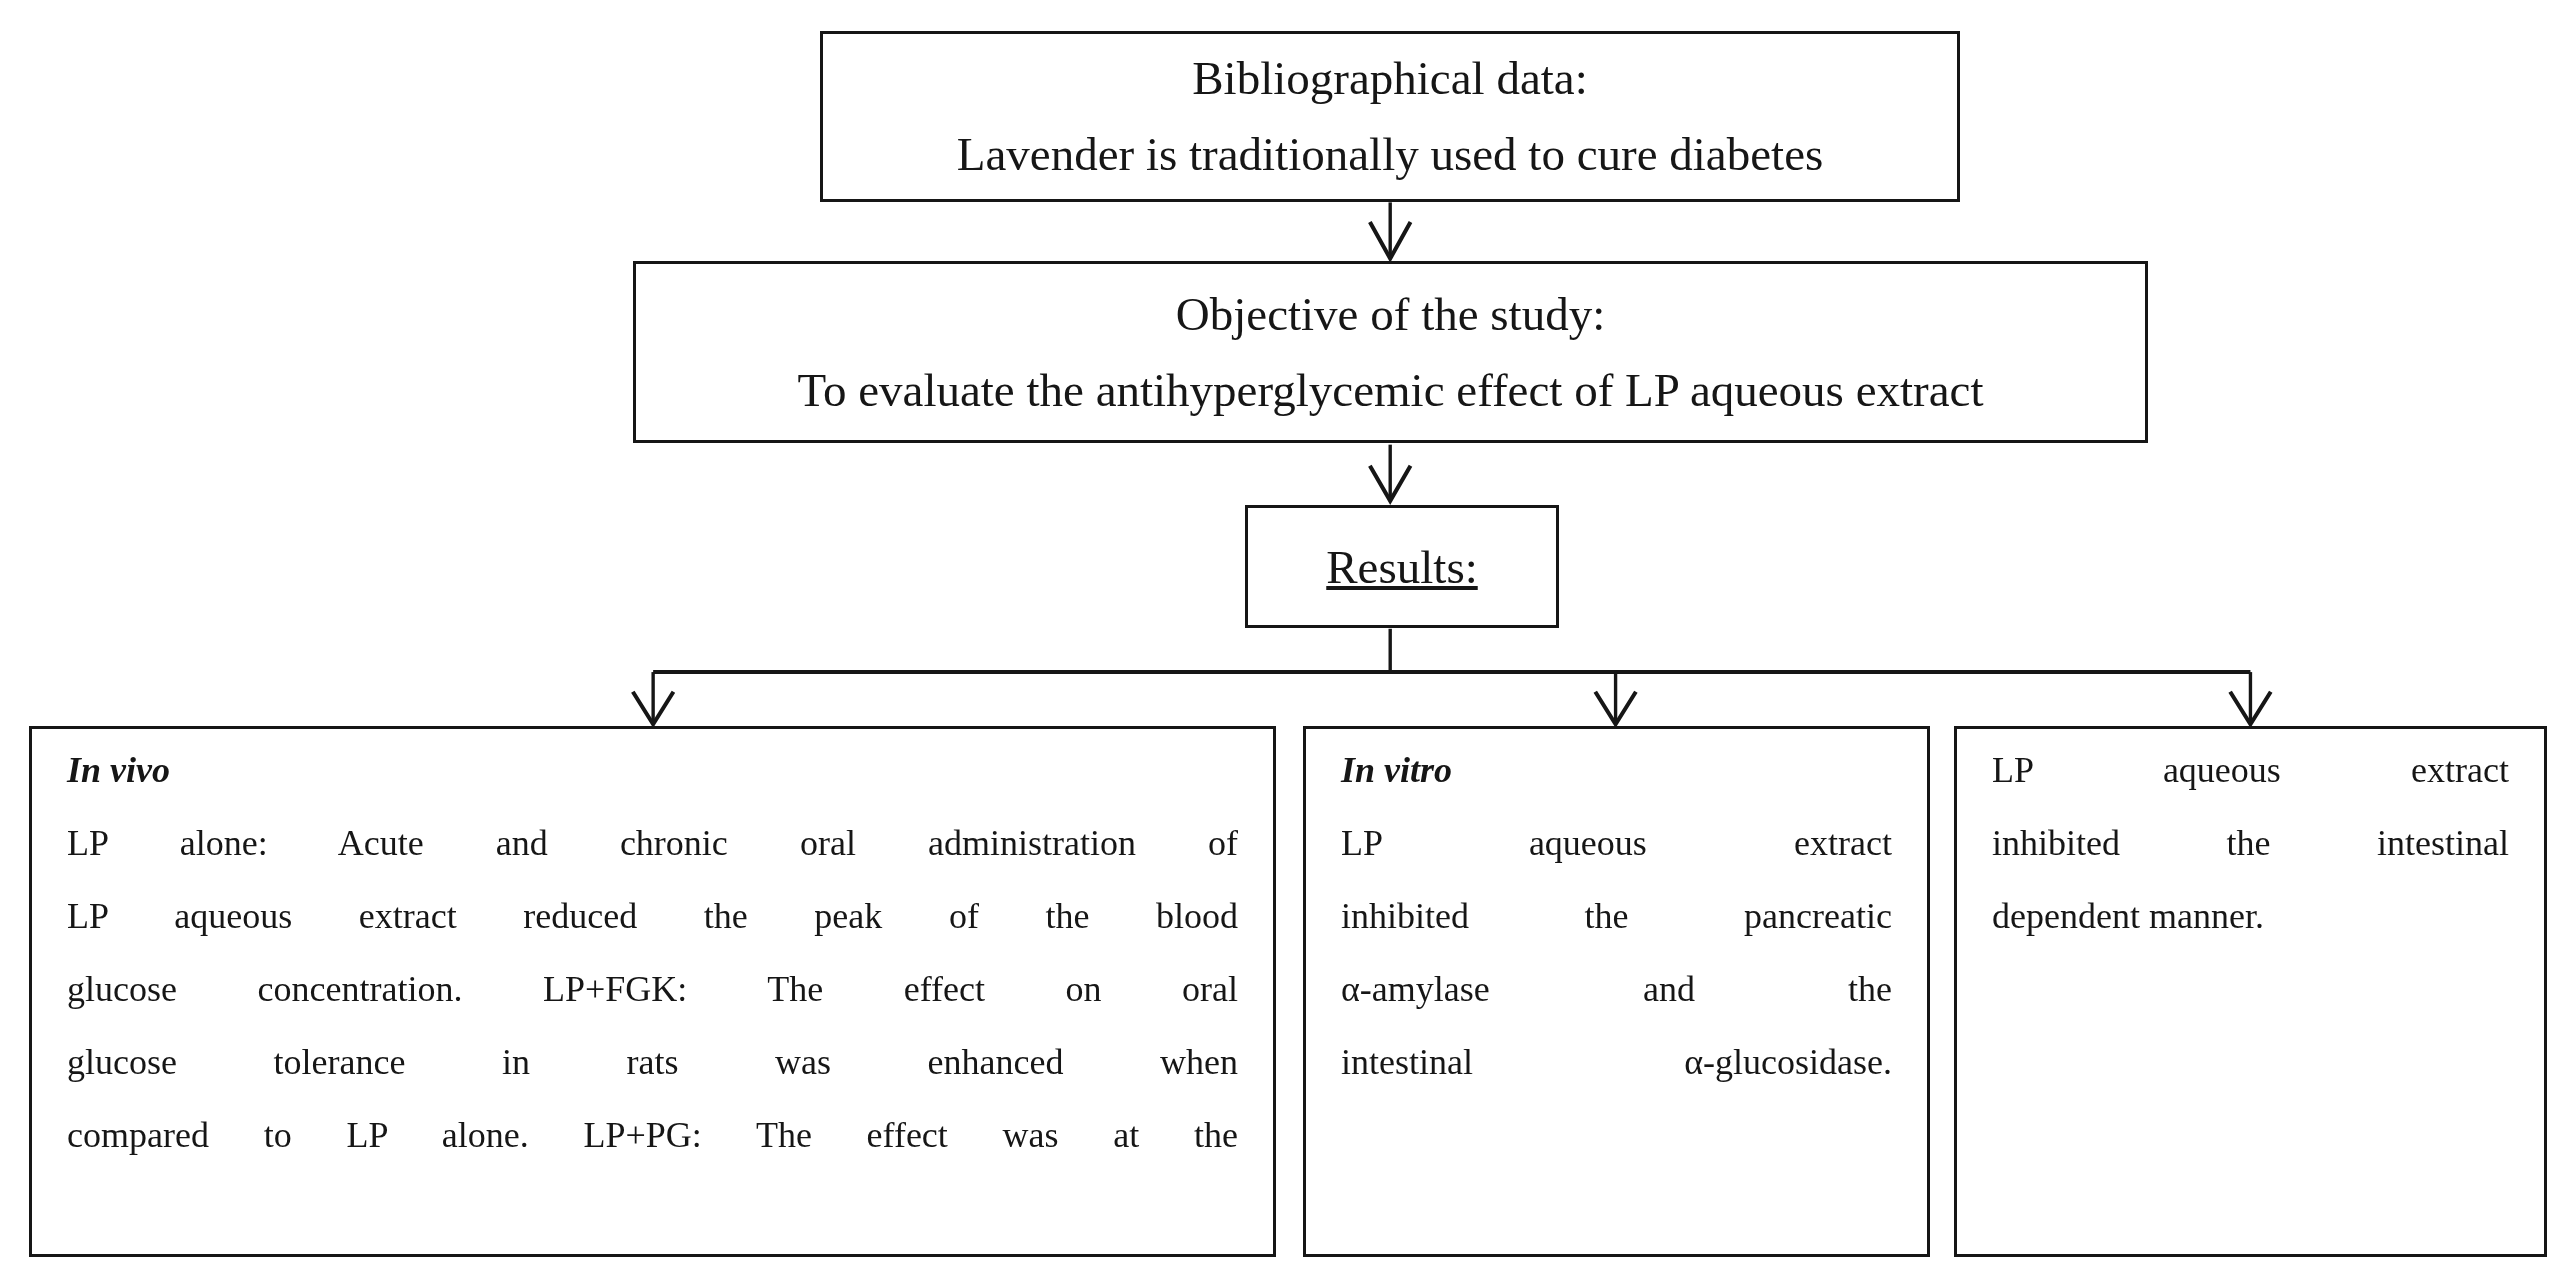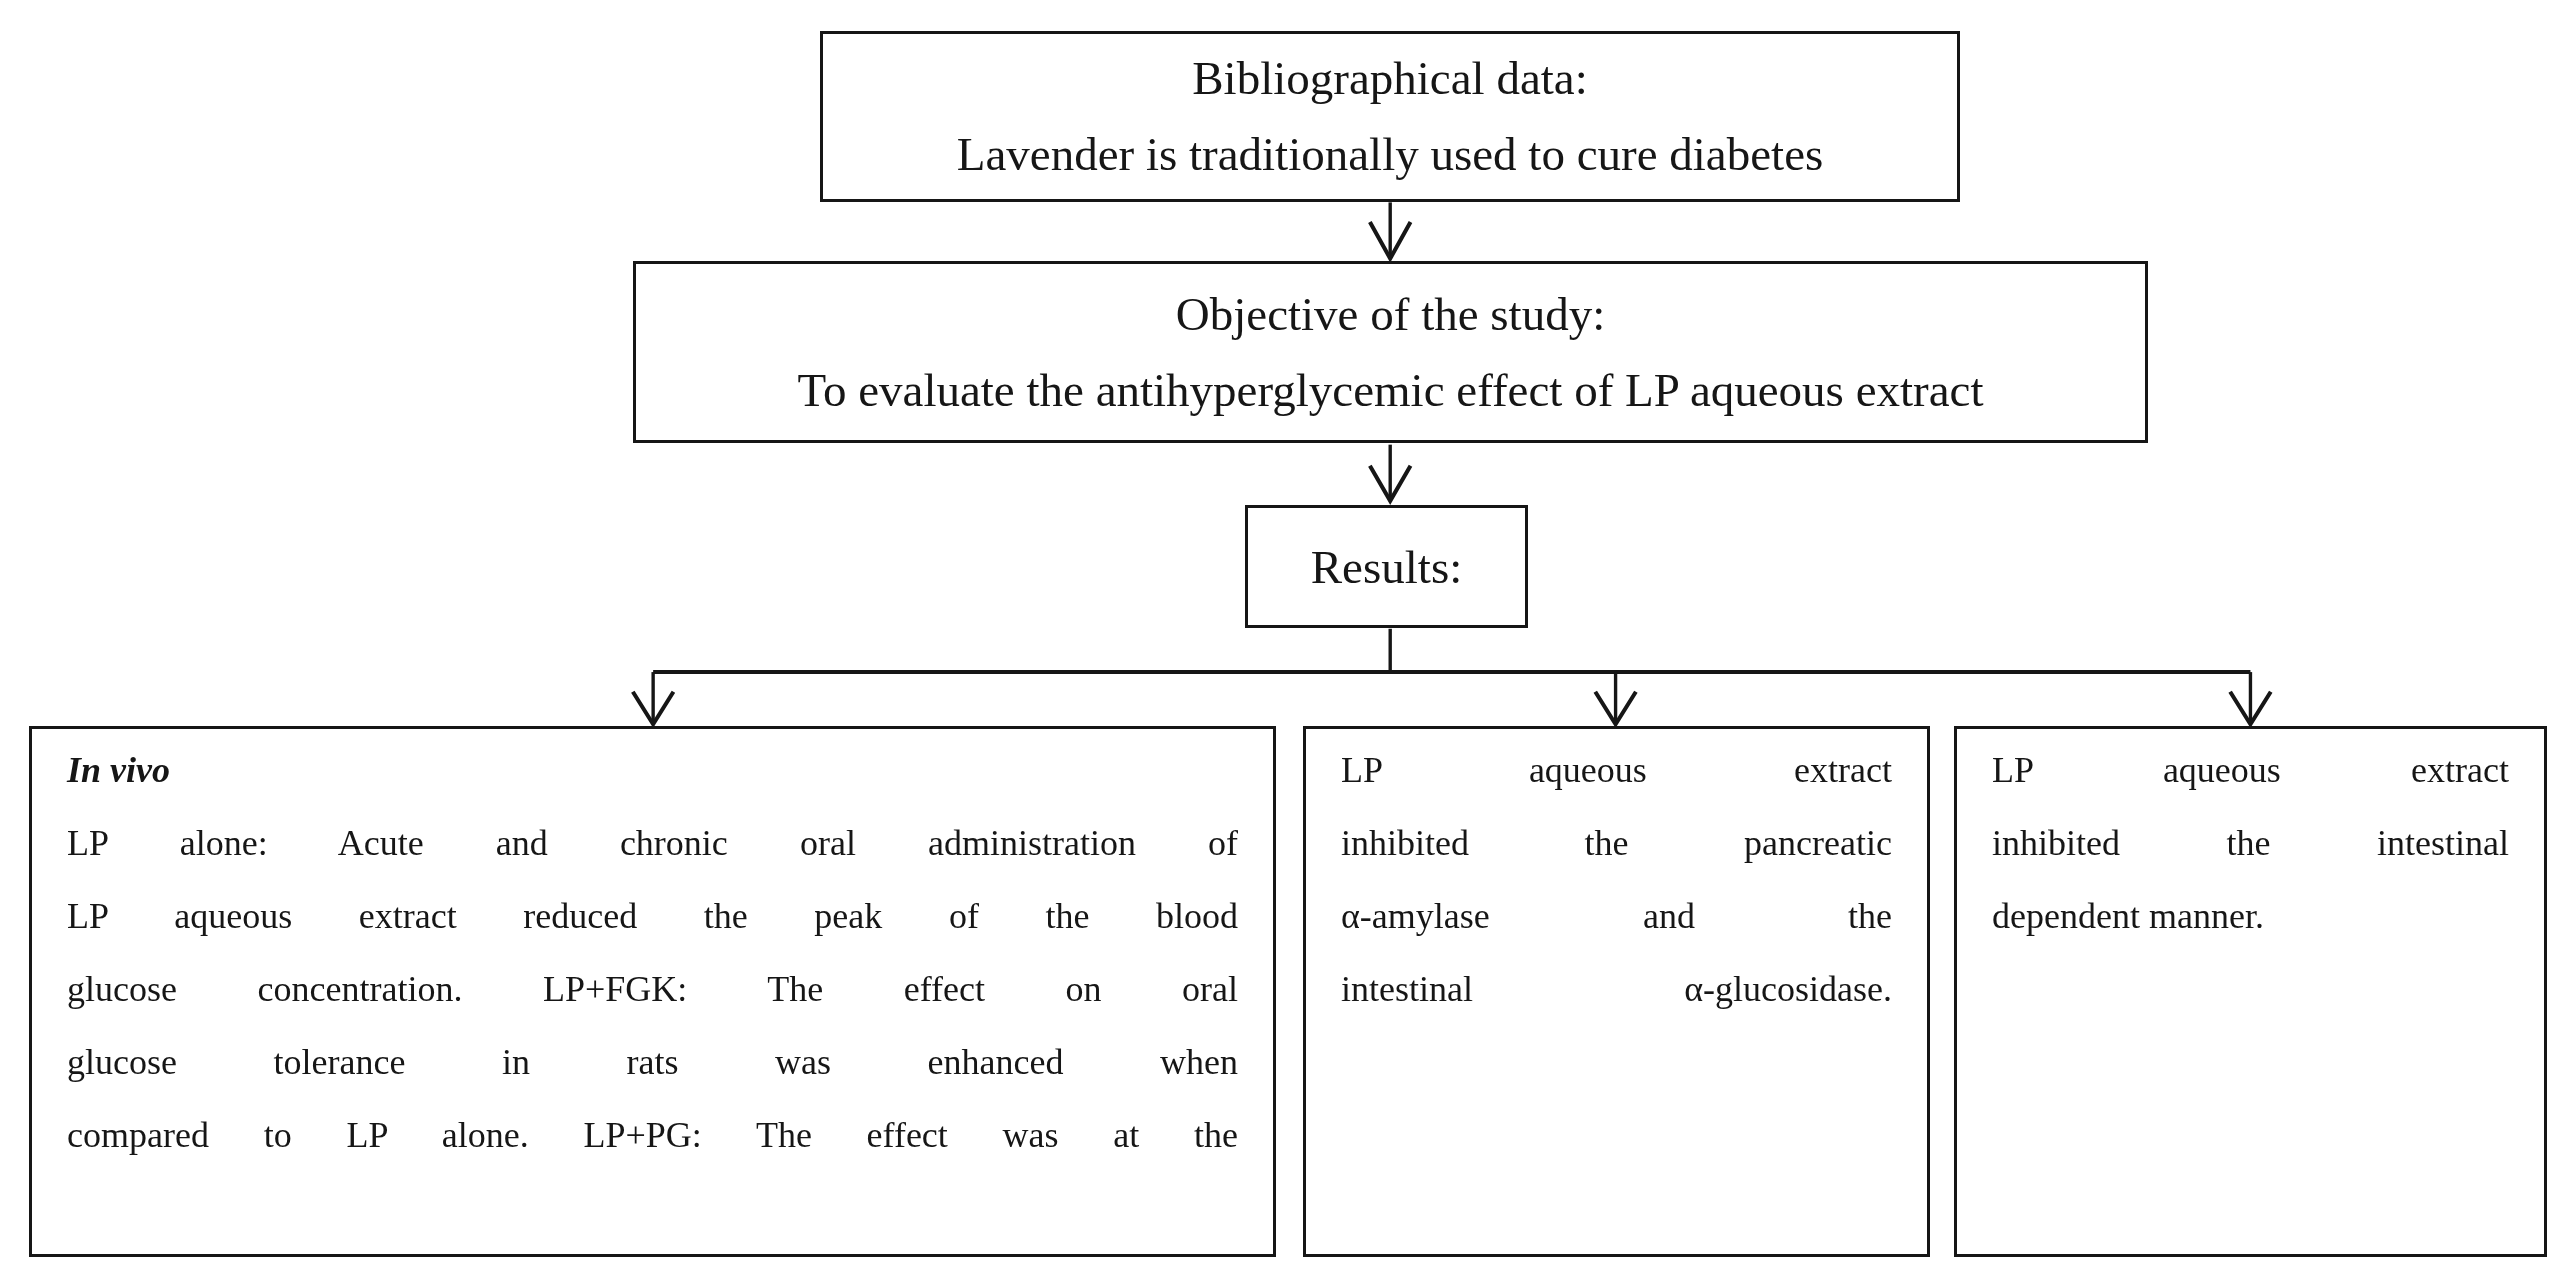--- a/index.html
+++ b/index.html
@@ -13,21 +13,21 @@
   }
   .connectors { position:absolute; left:0; top:0; width:2576px; height:1288px; pointer-events:none; }
   .connectors path { stroke:var(--ink); fill:none; }
   .fbox { position:absolute; border:3.4px solid var(--ink); background:var(--bg); }
   .centered {
     display:flex; flex-direction:column; align-items:center; justify-content:center;
     text-align:center; font-size:47px; line-height:76px;
   }
   #box-biblio    { left:820px; top:30.5px;  width:1140px; height:171px; }
   #box-objective { left:633px;  top:261px; width:1515px; height:182px; }
-  #box-results   { left:1245px; top:505px; width:283px;  height:123px; font-size:47px; }
+  #box-results   { left:1245px; top:505px; width:314px;  height:123px; font-size:47px;text-decoration:underline; }
   .detail { font-size:36px; line-height:73px; padding:5.4px 35px; }
   #box-invivo  { left:29px;   top:726px; width:1247px; height:531px; }
   #box-invitro { left:1303px; top:726px; width:627px;  height:531px; }
   #box-exvivo  { left:1954px; top:726px; width:593px;  height:531px; }
   .heading { font-weight:bold; font-style:italic; }
   .jline { text-align:justify; text-align-last:justify; }
   .jline.no-stretch { text-align:left; text-align-last:left; }
 </style>
 </head>
 <body>
@@ -78,20 +78,21 @@
   <div class="fbox detail" id="box-invivo">
     <div class="heading">In vivo</div>
     <div class="jline">LP alone: Acute and chronic oral administration of</div>
     <div class="jline">LP aqueous extract reduced the peak of the blood</div>
     <div class="jline">glucose concentration. LP+FGK: The effect on oral</div>
     <div class="jline">glucose tolerance in rats was enhanced when</div>
     <div class="jline">compared to LP alone. LP+PG: The effect was at the</div>
   </div>
 
   <div class="fbox detail" id="box-invitro">
+    <div class="heading">In vitro</div>
     <div class="jline">LP aqueous extract</div>
     <div class="jline">inhibited the pancreatic</div>
     <div class="jline">α-amylase and the</div>
     <div class="jline">intestinal α-glucosidase.</div>
   </div>
 
   <div class="fbox detail" id="box-exvivo">
     <div class="jline">LP aqueous extract</div>
     <div class="jline">inhibited the intestinal</div>
     <div class="jline no-stretch">dependent manner.</div>

